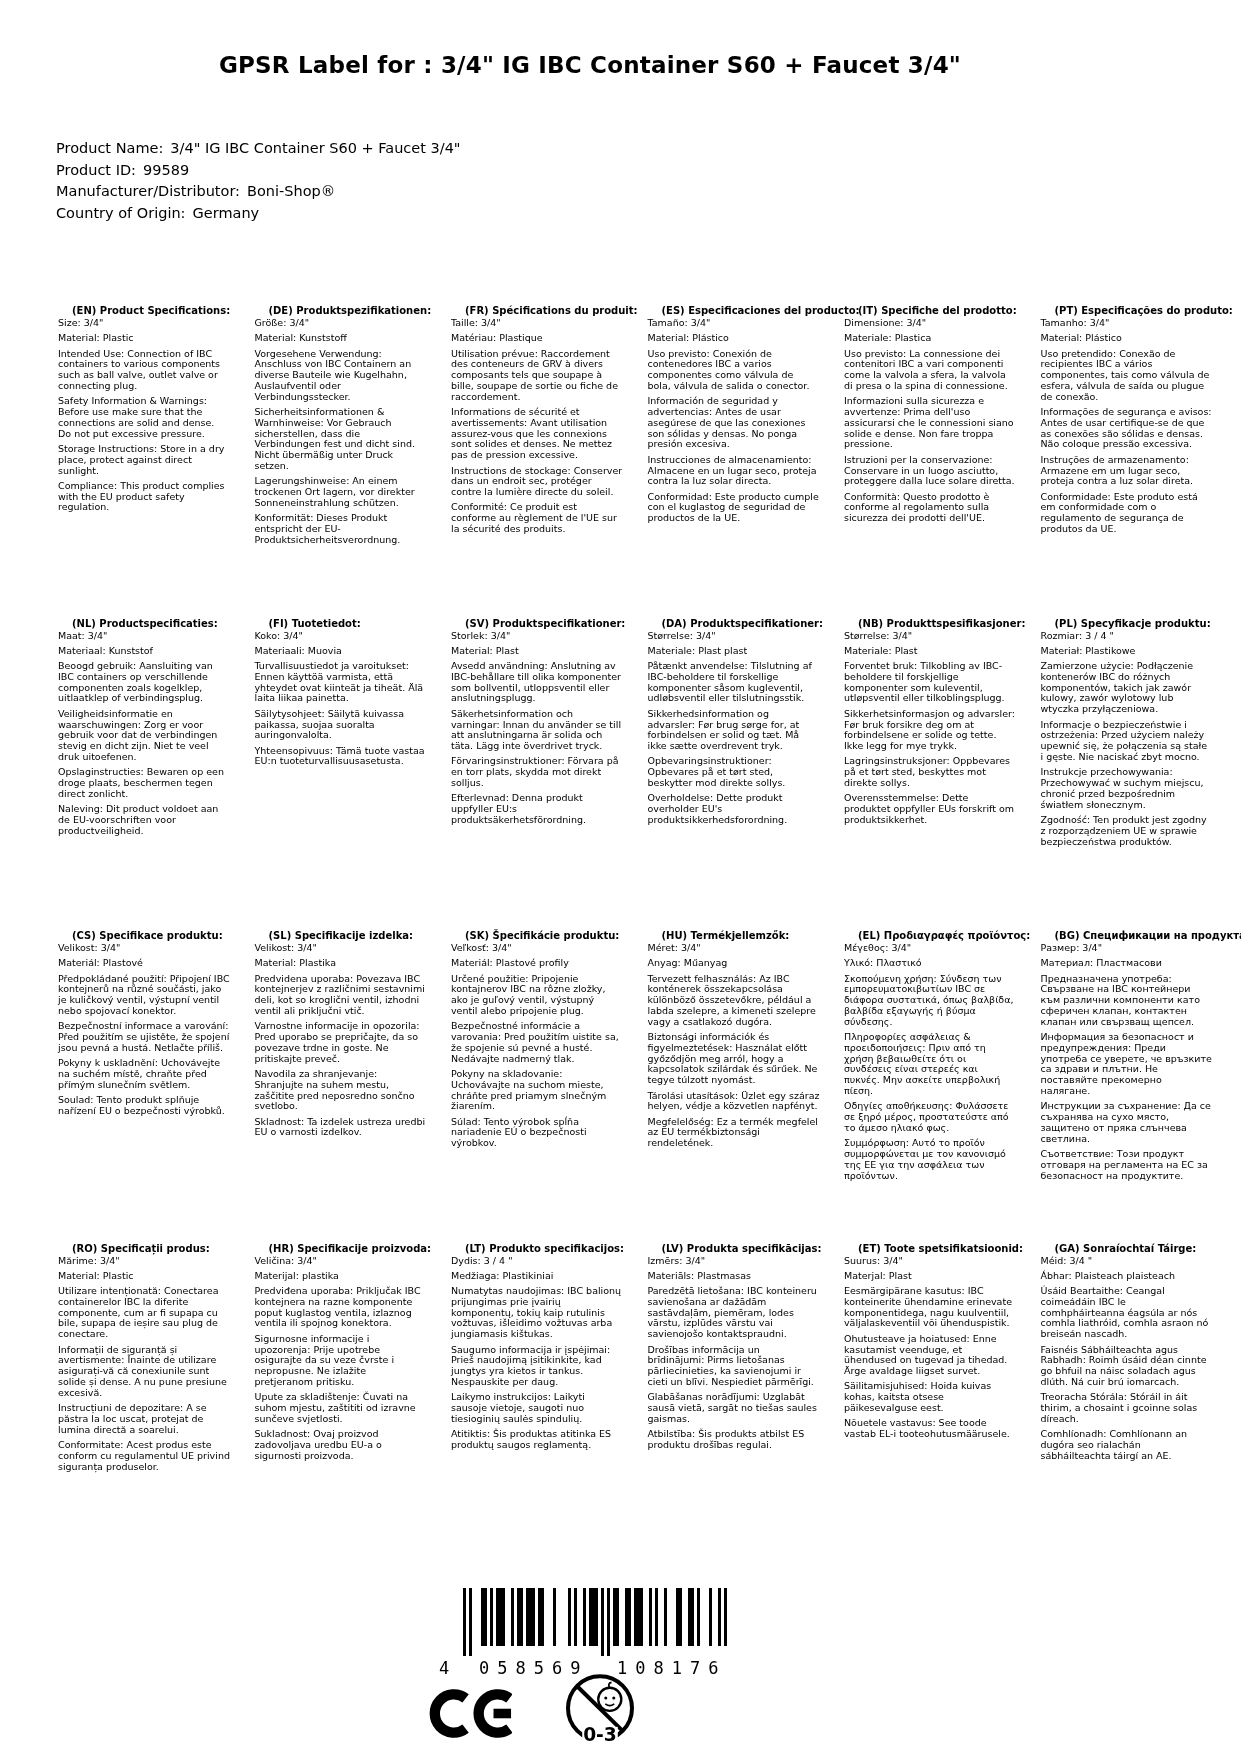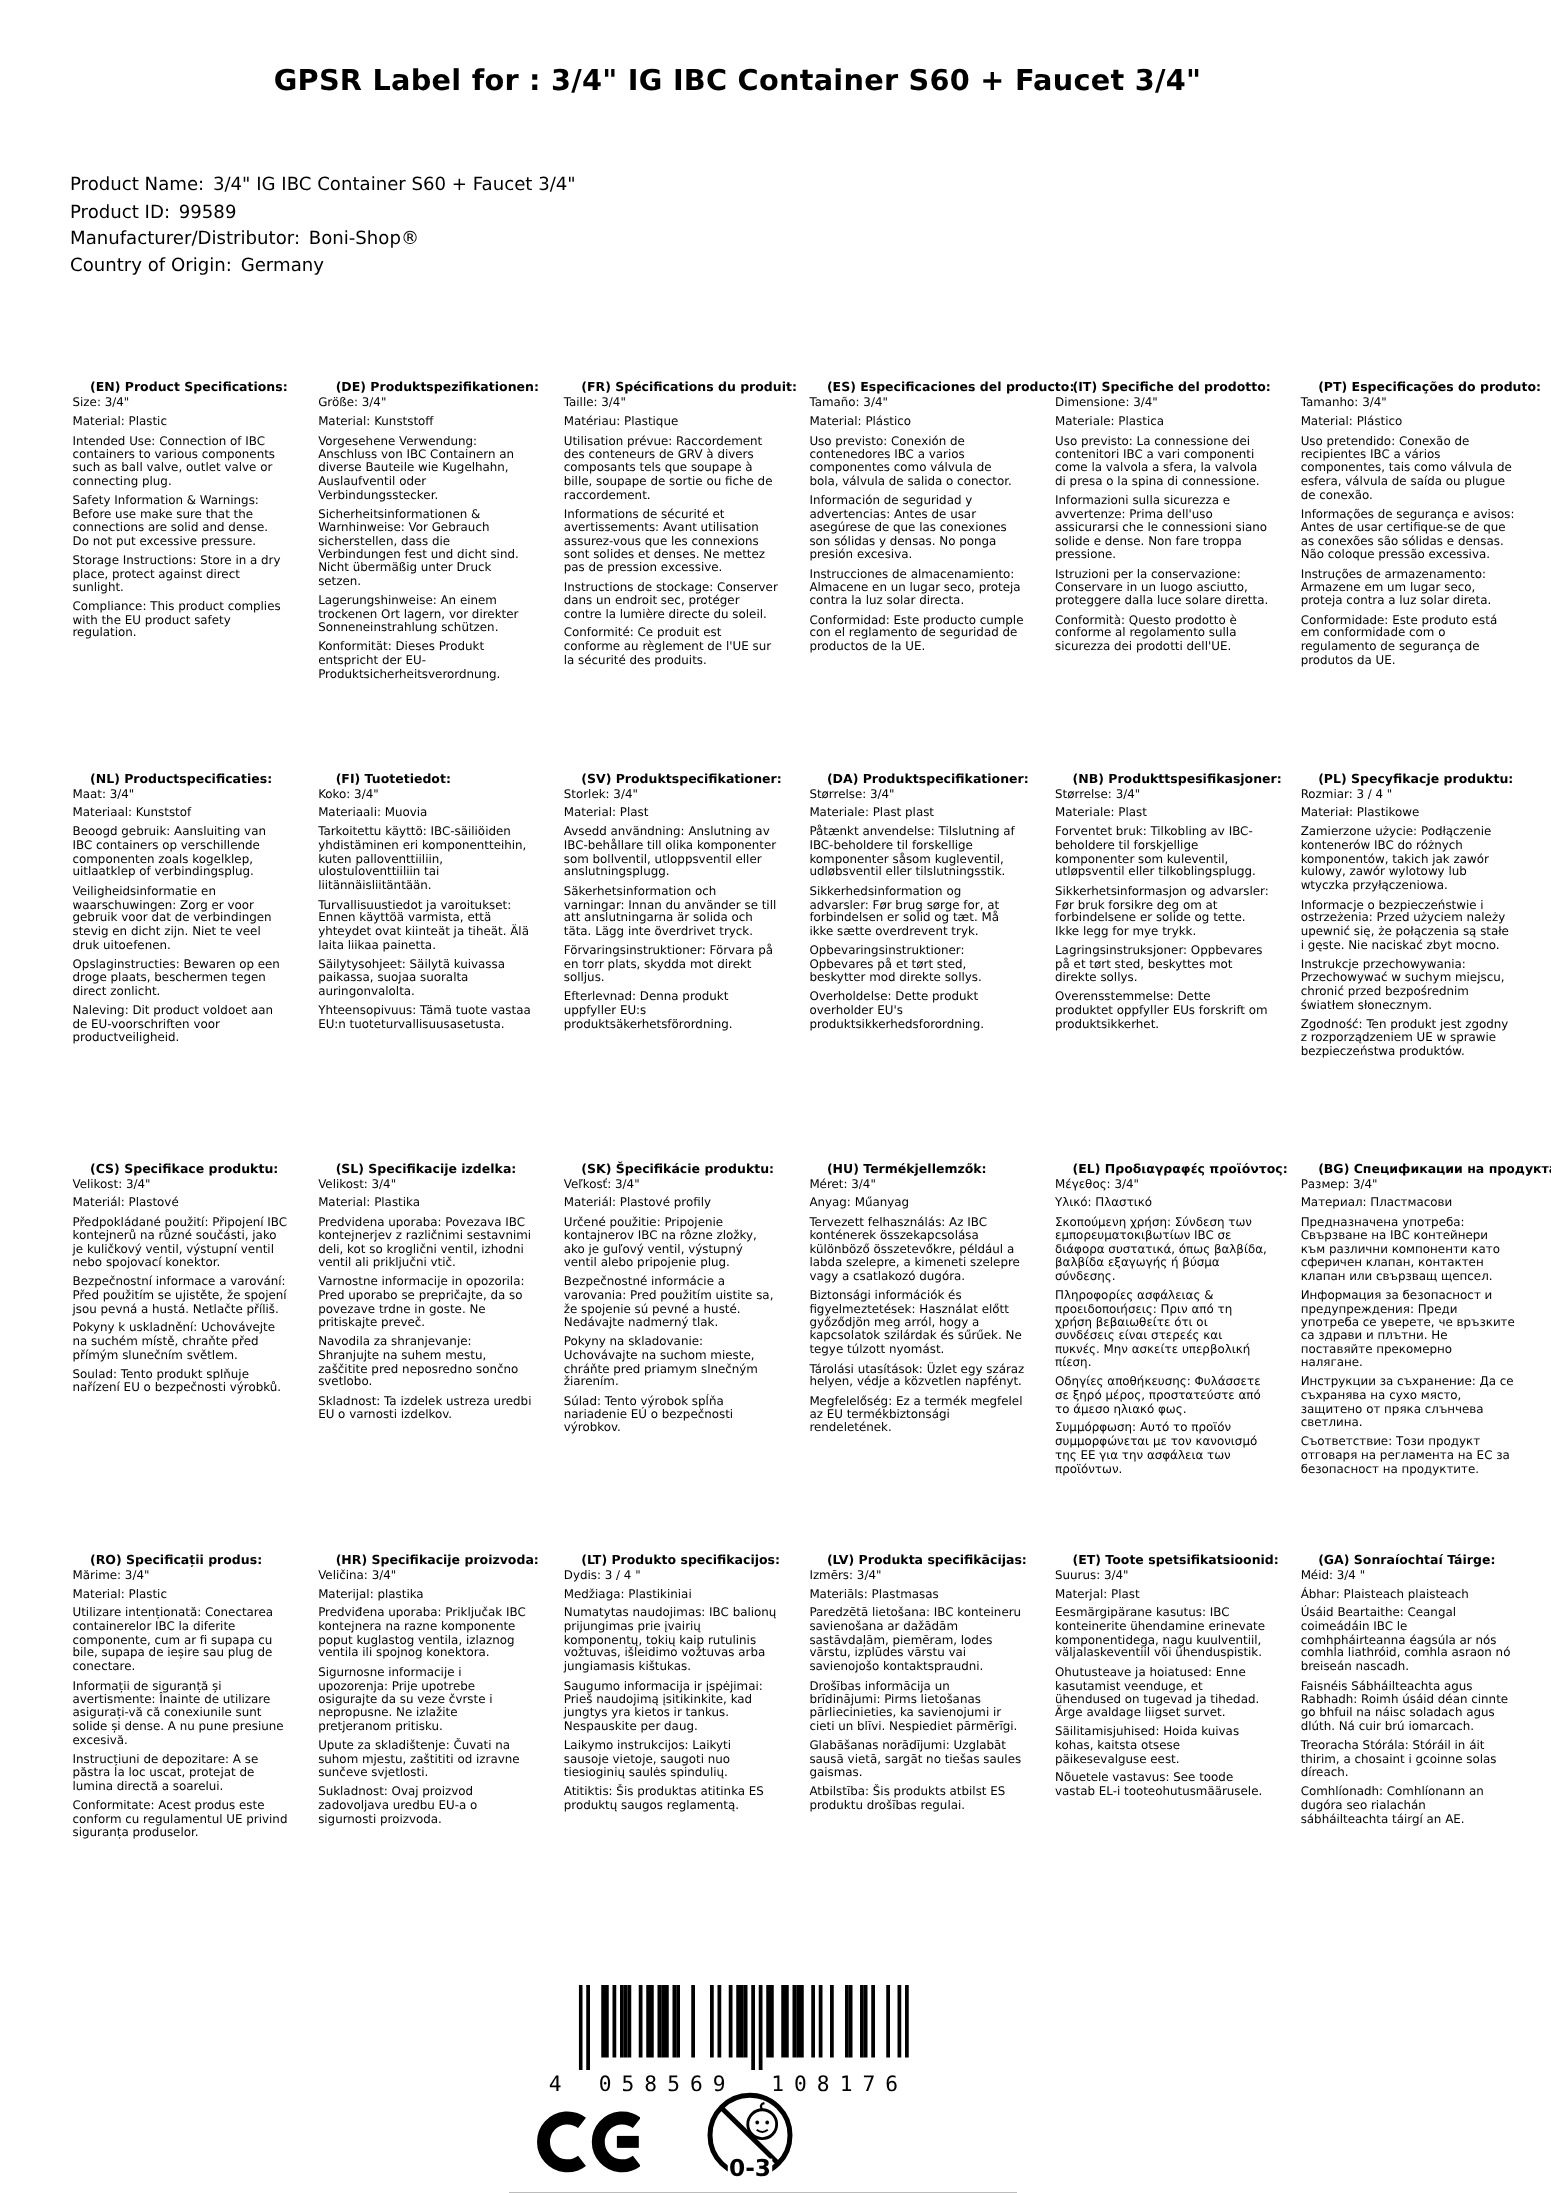--- a/index.html
+++ b/index.html
@@ -68,21 +68,21 @@
         <p>Instructions de stockage: Conserver dans un endroit sec, protéger contre la lumière directe du soleil.</p>
         <p>Conformité: Ce produit est conforme au règlement de l'UE sur la sécurité des produits.</p>
       </div>
       <div class="spec-block">
         <div class="spec-title">(ES) Especificaciones del producto:</div>
         <p>Tamaño: 3/4"</p>
         <p>Material: Plástico</p>
         <p>Uso previsto: Conexión de contenedores IBC a varios componentes como válvula de bola, válvula de salida o conector.</p>
         <p>Información de seguridad y advertencias: Antes de usar asegúrese de que las conexiones son sólidas y densas. No ponga presión excesiva.</p>
         <p>Instrucciones de almacenamiento: Almacene en un lugar seco, proteja contra la luz solar directa.</p>
-        <p>Conformidad: Este producto cumple con el reglamento de seguridad de productos de la UE.</p>
+        <p>Conformidad: Este producto cumple con el kuglastog de seguridad de productos de la UE.</p>
       </div>
       <div class="spec-block">
         <div class="spec-title">(IT) Specifiche del prodotto:</div>
         <p>Dimensione: 3/4"</p>
         <p>Materiale: Plastica</p>
         <p>Uso previsto: La connessione dei contenitori IBC a vari componenti come la valvola a sfera, la valvola di presa o la spina di connessione.</p>
         <p>Informazioni sulla sicurezza e avvertenze: Prima dell'uso assicurarsi che le connessioni siano solide e dense. Non fare troppa pressione.</p>
         <p>Istruzioni per la conservazione: Conservare in un luogo asciutto, proteggere dalla luce solare diretta.</p>
         <p>Conformità: Questo prodotto è conforme al regolamento sulla sicurezza dei prodotti dell'UE.</p>
       </div>
@@ -101,21 +101,20 @@
         <p>Materiaal: Kunststof</p>
         <p>Beoogd gebruik: Aansluiting van IBC containers op verschillende componenten zoals kogelklep, uitlaatklep of verbindingsplug.</p>
         <p>Veiligheidsinformatie en waarschuwingen: Zorg er voor gebruik voor dat de verbindingen stevig en dicht zijn. Niet te veel druk uitoefenen.</p>
         <p>Opslaginstructies: Bewaren op een droge plaats, beschermen tegen direct zonlicht.</p>
         <p>Naleving: Dit product voldoet aan de EU-voorschriften voor productveiligheid.</p>
       </div>
       <div class="spec-block">
         <div class="spec-title">(FI) Tuotetiedot:</div>
         <p>Koko: 3/4"</p>
         <p>Materiaali: Muovia</p>
-        <p>Tarkoitettu käyttö: IBC-säiliöiden yhdistäminen eri komponentteihin, kuten palloventtiiliin, ulostuloventtiiliin tai liitännäisliitäntään.</p>
         <p>Turvallisuustiedot ja varoitukset: Ennen käyttöä varmista, että yhteydet ovat kiinteät ja tiheät. Älä laita liikaa painetta.</p>
         <p>Säilytysohjeet: Säilytä kuivassa paikassa, suojaa suoralta auringonvalolta.</p>
         <p>Yhteensopivuus: Tämä tuote vastaa EU:n tuoteturvallisuusasetusta.</p>
       </div>
       <div class="spec-block">
         <div class="spec-title">(SV) Produktspecifikationer:</div>
         <p>Storlek: 3/4"</p>
         <p>Material: Plast</p>
         <p>Avsedd användning: Anslutning av IBC-behållare till olika komponenter som bollventil, utloppsventil eller anslutningsplugg.</p>
         <p>Säkerhetsinformation och varningar: Innan du använder se till att anslutningarna är solida och täta. Lägg inte överdrivet tryck.</p>

